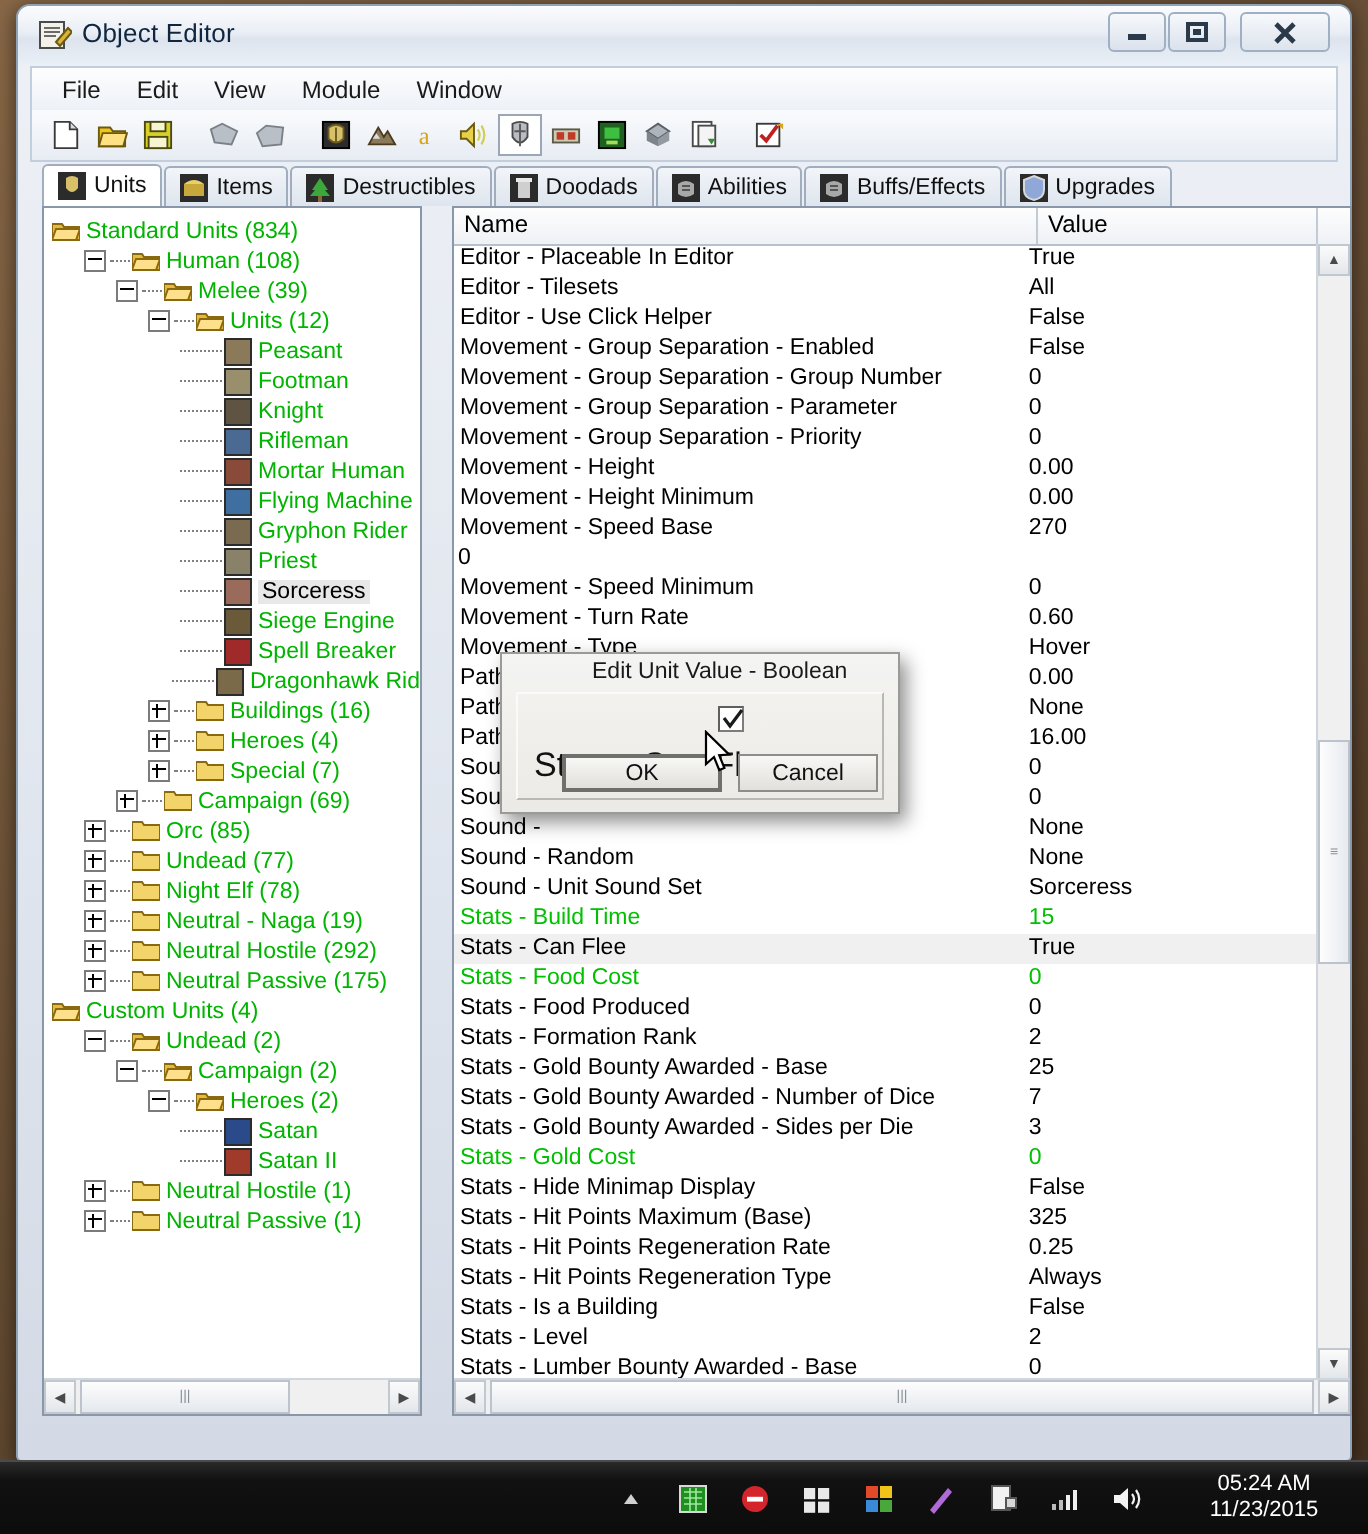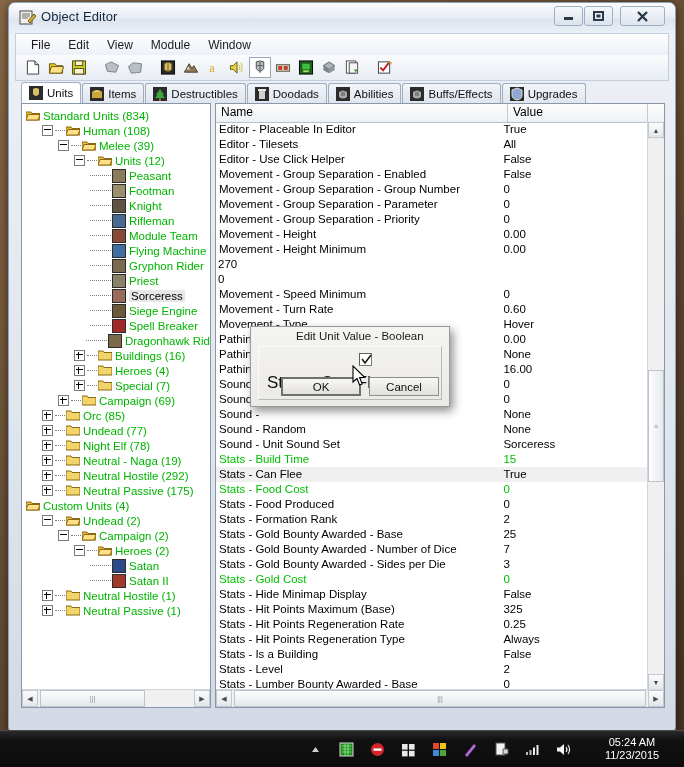--- a/index.html
+++ b/index.html
@@ -67,21 +67,21 @@
   .ind{display:inline-block;}
   .exp{width:9px;height:9px;border:1px solid #7b7b7b;background:#fff;display:inline-block;position:relative;
        margin-right:2px;flex:0 0 auto;}
   .exp:before{content:"";position:absolute;left:1px;right:1px;top:3px;height:1px;background:#000;}
   .exp.plus:after{content:"";position:absolute;top:1px;bottom:1px;left:3px;width:1px;background:#000;}
   .dots{width:10px;height:1px;border-top:1px dotted #808080;display:inline-block;margin-right:1px;flex:0 0 auto;}
   .fold{width:14px;height:11px;margin-right:3px;flex:0 0 auto;display:block;}
   .uicon{width:12px;height:12px;margin-right:3px;flex:0 0 auto;display:block;border:1px solid #2b2b2b;}
 
   
-  #list-pane{position:absolute;left:206px;top:100px;width:450px;height:605px;background:#fff;
+  #list-pane{position:absolute;left:217px;top:100px;width:450px;height:605px;background:#fff;
      border:1px solid #8a97a8;box-sizing:border-box;overflow:hidden;}
   #hdr{height:18px;display:flex;border-bottom:1px solid #b7c0cb;background:linear-gradient(180deg,#fdfdfd,#eef1f5);}
   .hcell{font-size:12px;color:#000;padding:1px 0 0 5px;border-right:1px solid #c2cad3;box-sizing:border-box;}
   #hname{width:292px;} #hval{width:140px;}
   #rows{position:absolute;left:0;top:18px;right:16px;bottom:17px;overflow:hidden;}
   .row{height:15px;display:flex;font-size:11.5px;color:#000;line-height:15px;}
   .row.hl{background:#f0f0f0;}
   .row .nm{width:292px;padding-left:3px;white-space:nowrap;overflow:hidden;box-sizing:border-box;}
   .row .vl{width:150px;padding-left:2px;white-space:nowrap;overflow:hidden;box-sizing:border-box;}
   .row.mod .nm,.row.mod .vl{color:#00c000;}
@@ -393,21 +393,21 @@
           <div class="tr">
             <span class="ind" style="width:68px"></span>
             <span class="dots" style="width:21px"></span>
             <span class="uicon" style="background:#4a6a93"></span>
             <span class="lbl">Rifleman</span>
           </div>
           <div class="tr">
             <span class="ind" style="width:68px"></span>
             <span class="dots" style="width:21px"></span>
             <span class="uicon" style="background:#8a4a3a"></span>
-            <span class="lbl">Module Team</span>
+            <span class="lbl">Mortar Human</span>
           </div>
           <div class="tr">
             <span class="ind" style="width:68px"></span>
             <span class="dots" style="width:21px"></span>
             <span class="uicon" style="background:#3f6fa0"></span>
             <span class="lbl">Flying Machine</span>
           </div>
           <div class="tr">
             <span class="ind" style="width:68px"></span>
             <span class="dots" style="width:21px"></span>
@@ -651,20 +651,21 @@
         </div>
         <div class="row">
           <span class="nm">Movement - Height</span>
           <span class="vl">0.00</span>
         </div>
         <div class="row">
           <span class="nm">Movement - Height Minimum</span>
           <span class="vl">0.00</span>
         </div>
         <div class="row">
+          <span class="nm">Movement - Speed Base</span>
           <span class="vl">270</span>
         </div>
         <div class="row">
           <span class="vl">0</span>
         </div>
         <div class="row">
           <span class="nm">Movement - Speed Minimum</span>
           <span class="vl">0</span>
         </div>
         <div class="row">

